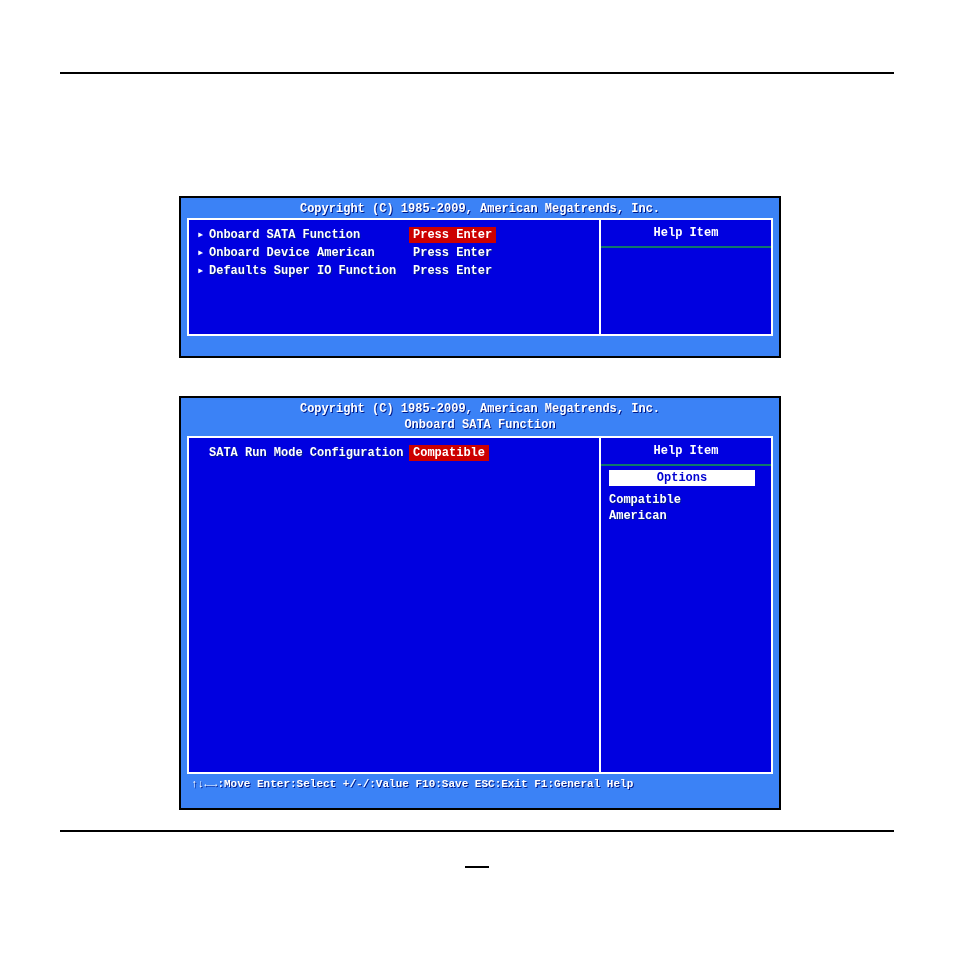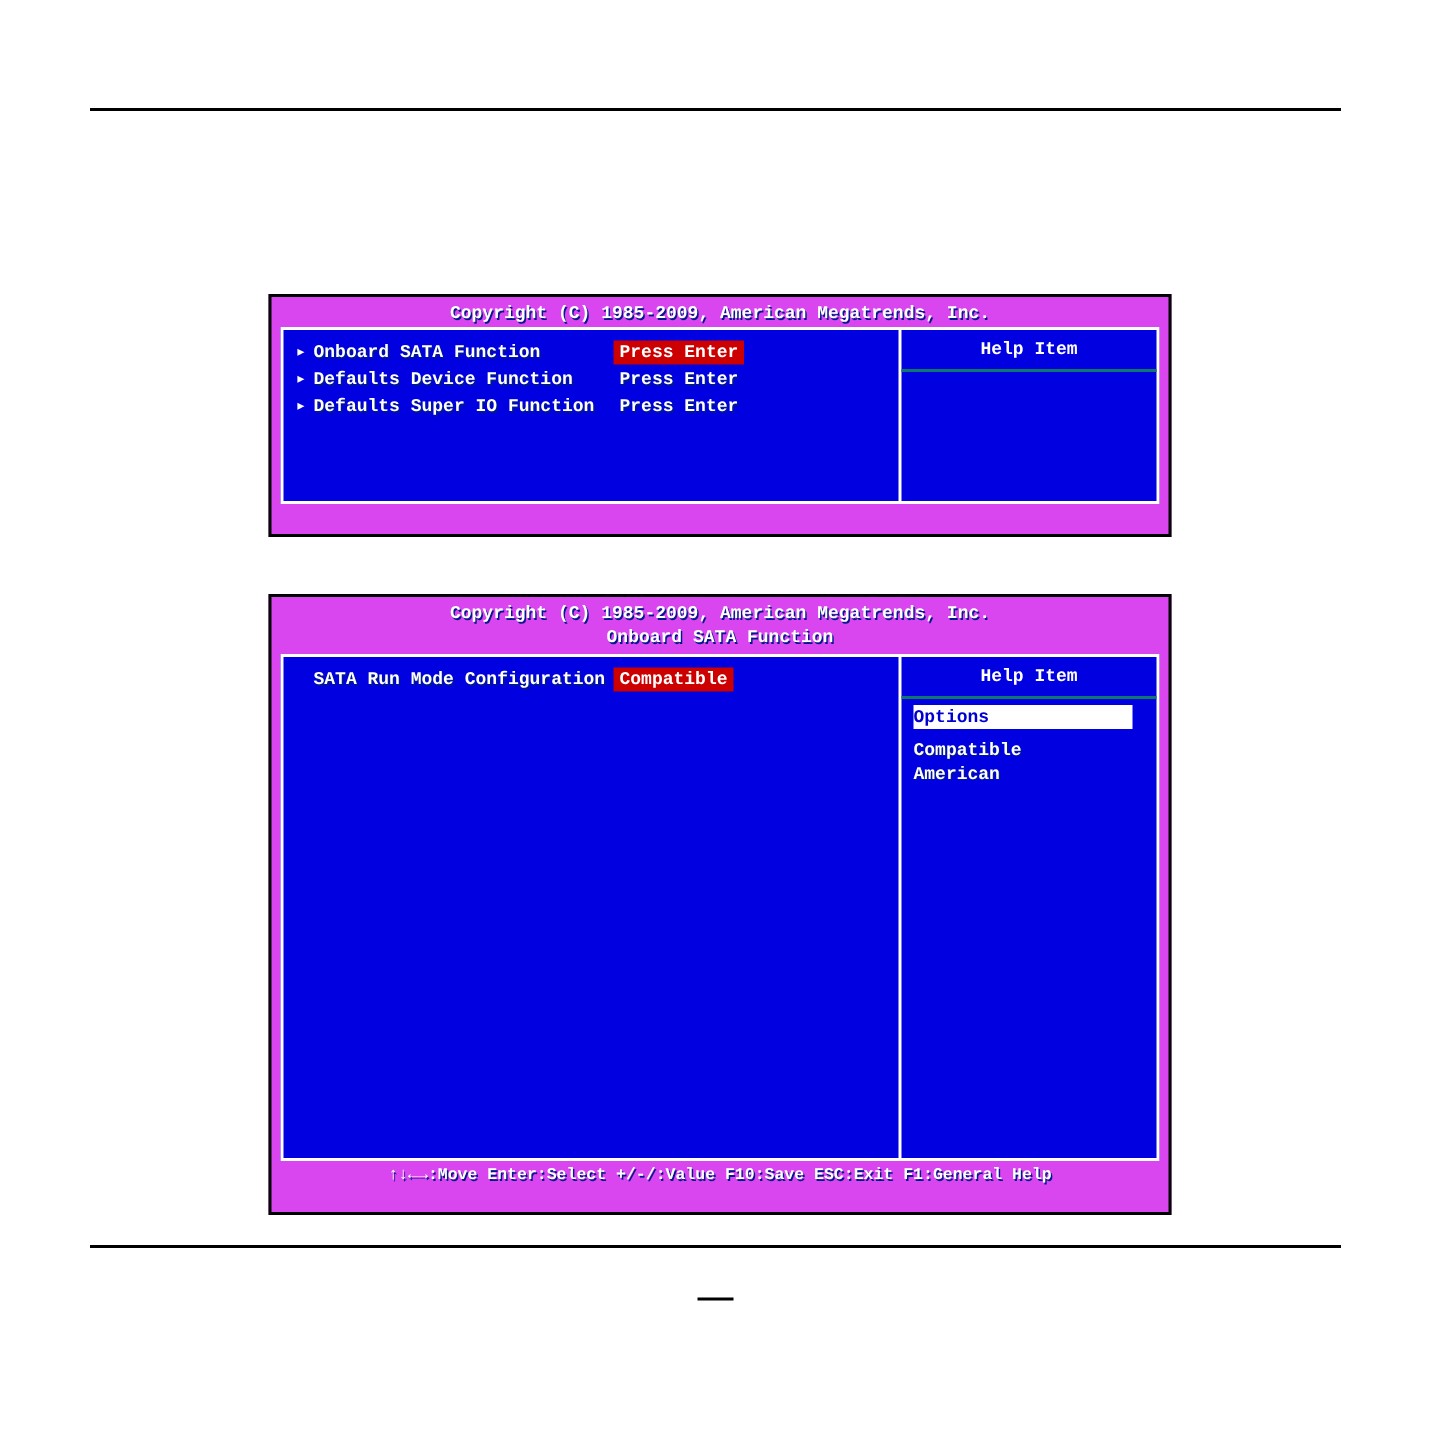--- a/index.html
+++ b/index.html
@@ -37,21 +37,21 @@
       font-family: Arial, sans-serif;
     }
     .page-num-underline {
       display: inline-block;
       width: 24px;
       border-top: 2px solid #000;
     }
     
     .bios-screen {
       position: absolute;
-      background: #d946ef;
+      background: #3b82f6;
       border: 2px solid #000;
     }
     .bios1 {
       left: 179px;
       top: 196px;
       width: 602px;
       height: 162px;
     }
     .bios2 {
       left: 179px;
@@ -135,36 +135,37 @@
     }
     .menu-value.selected {
       background: #cc0000;
       color: #fff;
       text-shadow: none;
     }
     
     .options-header {
       background: #fff;
       color: #0000d0;
+      text-align: center;
       padding: 1px 0;
       margin: 4px 16px 6px 8px;
       font-weight: bold;
     }
     .option-item {
       padding: 0 8px;
       line-height: 16px;
       text-shadow: 1px 1px 0 #001a8a;
     }
     
     .bios-footer {
       color: #fff;
       font-size: 11px;
       font-weight: bold;
       padding: 3px 10px 4px 10px;
-      text-align: center;
+      text-align: left;
       text-shadow: 1px 1px 0 #001a8a;
     }
     .footer-line {
       white-space: nowrap;
       line-height: 14px;
     }
   </style>
 </head>
 <body>
 
@@ -174,21 +175,21 @@
   <div class="bios-header">Copyright (C) 1985-2009, American Megatrends, Inc.</div>
   <div class="bios-body">
     <div class="bios-main">
       <div class="menu-row">
         <span class="menu-arrow">▸</span>
         <span class="menu-label">Onboard SATA Function</span>
         <span class="menu-value selected">Press Enter</span>
       </div>
       <div class="menu-row">
         <span class="menu-arrow">▸</span>
-        <span class="menu-label">Defaults Device Function</span>
+        <span class="menu-label">Onboard Device American</span>
         <span class="menu-value">Press Enter</span>
       </div>
       <div class="menu-row">
         <span class="menu-arrow">▸</span>
         <span class="menu-label">Defaults Super IO Function</span>
         <span class="menu-value">Press Enter</span>
       </div>
     </div>
     <div class="bios-side">
       <div class="help-title">Help Item</div>

